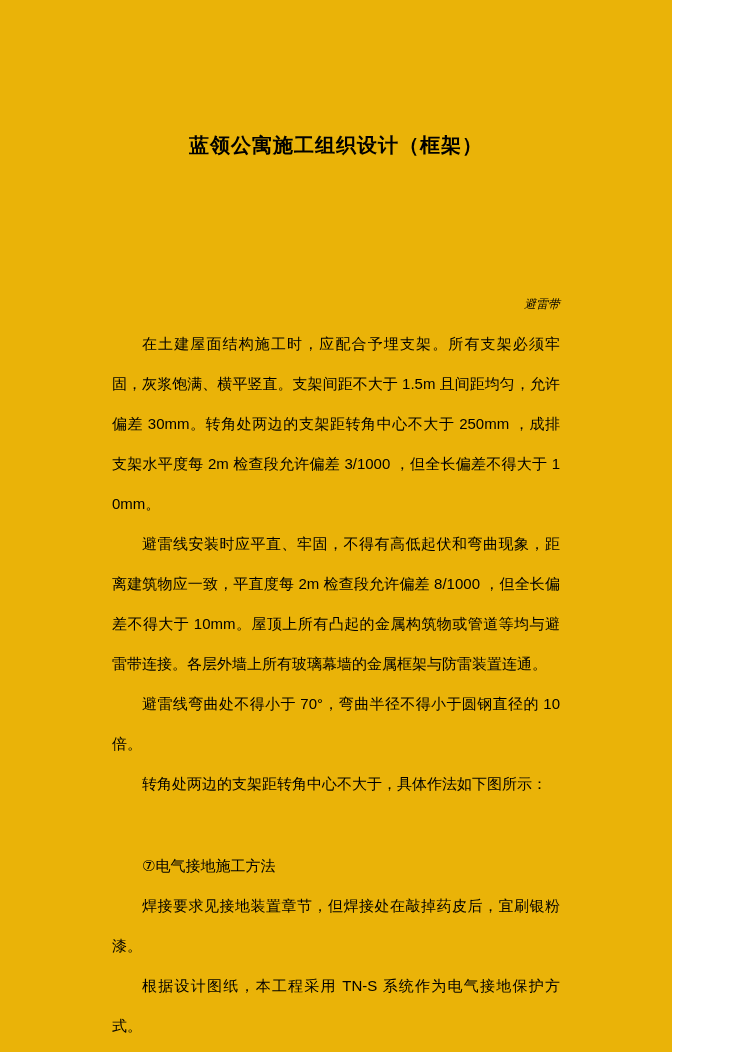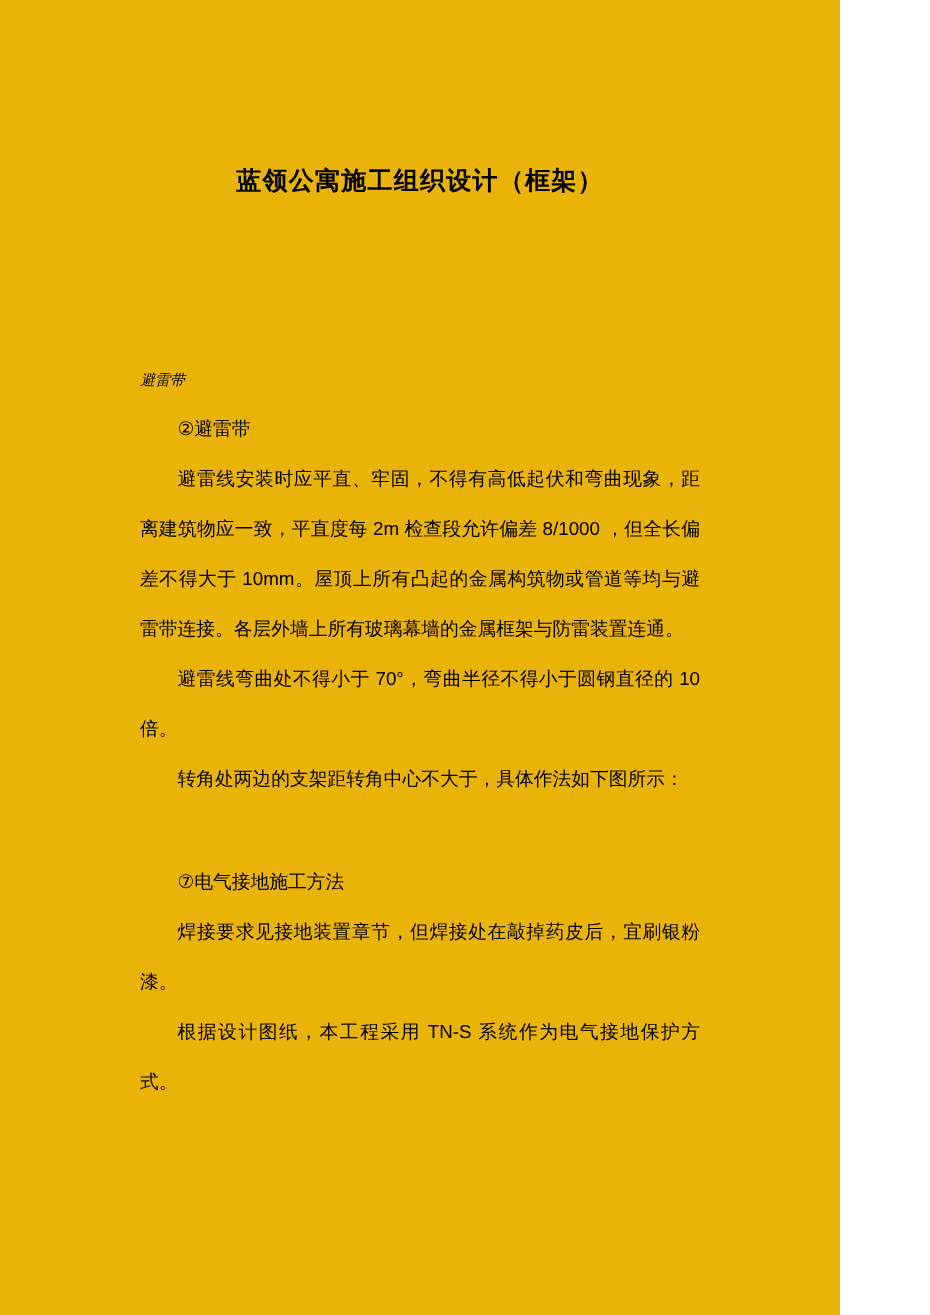--- a/index.html
+++ b/index.html
@@ -26,21 +26,21 @@
     line-height: 26px;
     font-weight: bold;
     text-align: center;
     letter-spacing: 1px;
   }
   .caption {
     margin-top: 138px;
     font-size: 12px;
     line-height: 16px;
     font-style: italic;
-    text-align: left;
+    text-align: right;
   }
   .content {
     margin-top: 12px;
   }
   .para {
     margin: 0;
     font-size: 15px;
     line-height: 40px;
     text-align: justify;
     text-indent: 2em;
@@ -54,22 +54,22 @@
 <body>
 
 <div class="page">
 
   <h1 class="doc-title">蓝领公寓施工组织设计（框架）</h1>
 
   <div class="caption">避雷带</div>
 
   <div class="content">
 
+    <p class="para">在土建屋面结构施工时，应配合予埋支架。所有支架必须牢固，灰浆饱满、横平竖直。支架间距不大于 1.5m 且间距均匀，允许偏差 30mm。转角处两边的支架距转角中心不大于 250mm ，成排支架水平度每 2m 检查段允许偏差 3/1000 ，但全长偏差不得大于 10mm。</p>
 
-    <p class="para">②避雷带</p>
 
 
     <p class="para">避雷线安装时应平直、牢固，不得有高低起伏和弯曲现象，距离建筑物应一致，平直度每 2m 检查段允许偏差 8/1000 ，但全长偏差不得大于 10mm。屋顶上所有凸起的金属构筑物或管道等均与避雷带连接。各层外墙上所有玻璃幕墙的金属框架与防雷装置连通。</p>
 
     <p class="para">避雷线弯曲处不得小于 70°，弯曲半径不得小于圆钢直径的 10 倍。</p>
 
     <p class="para">转角处两边的支架距转角中心不大于，具体作法如下图所示：</p>
 
     <div class="figure-gap"></div>
 

